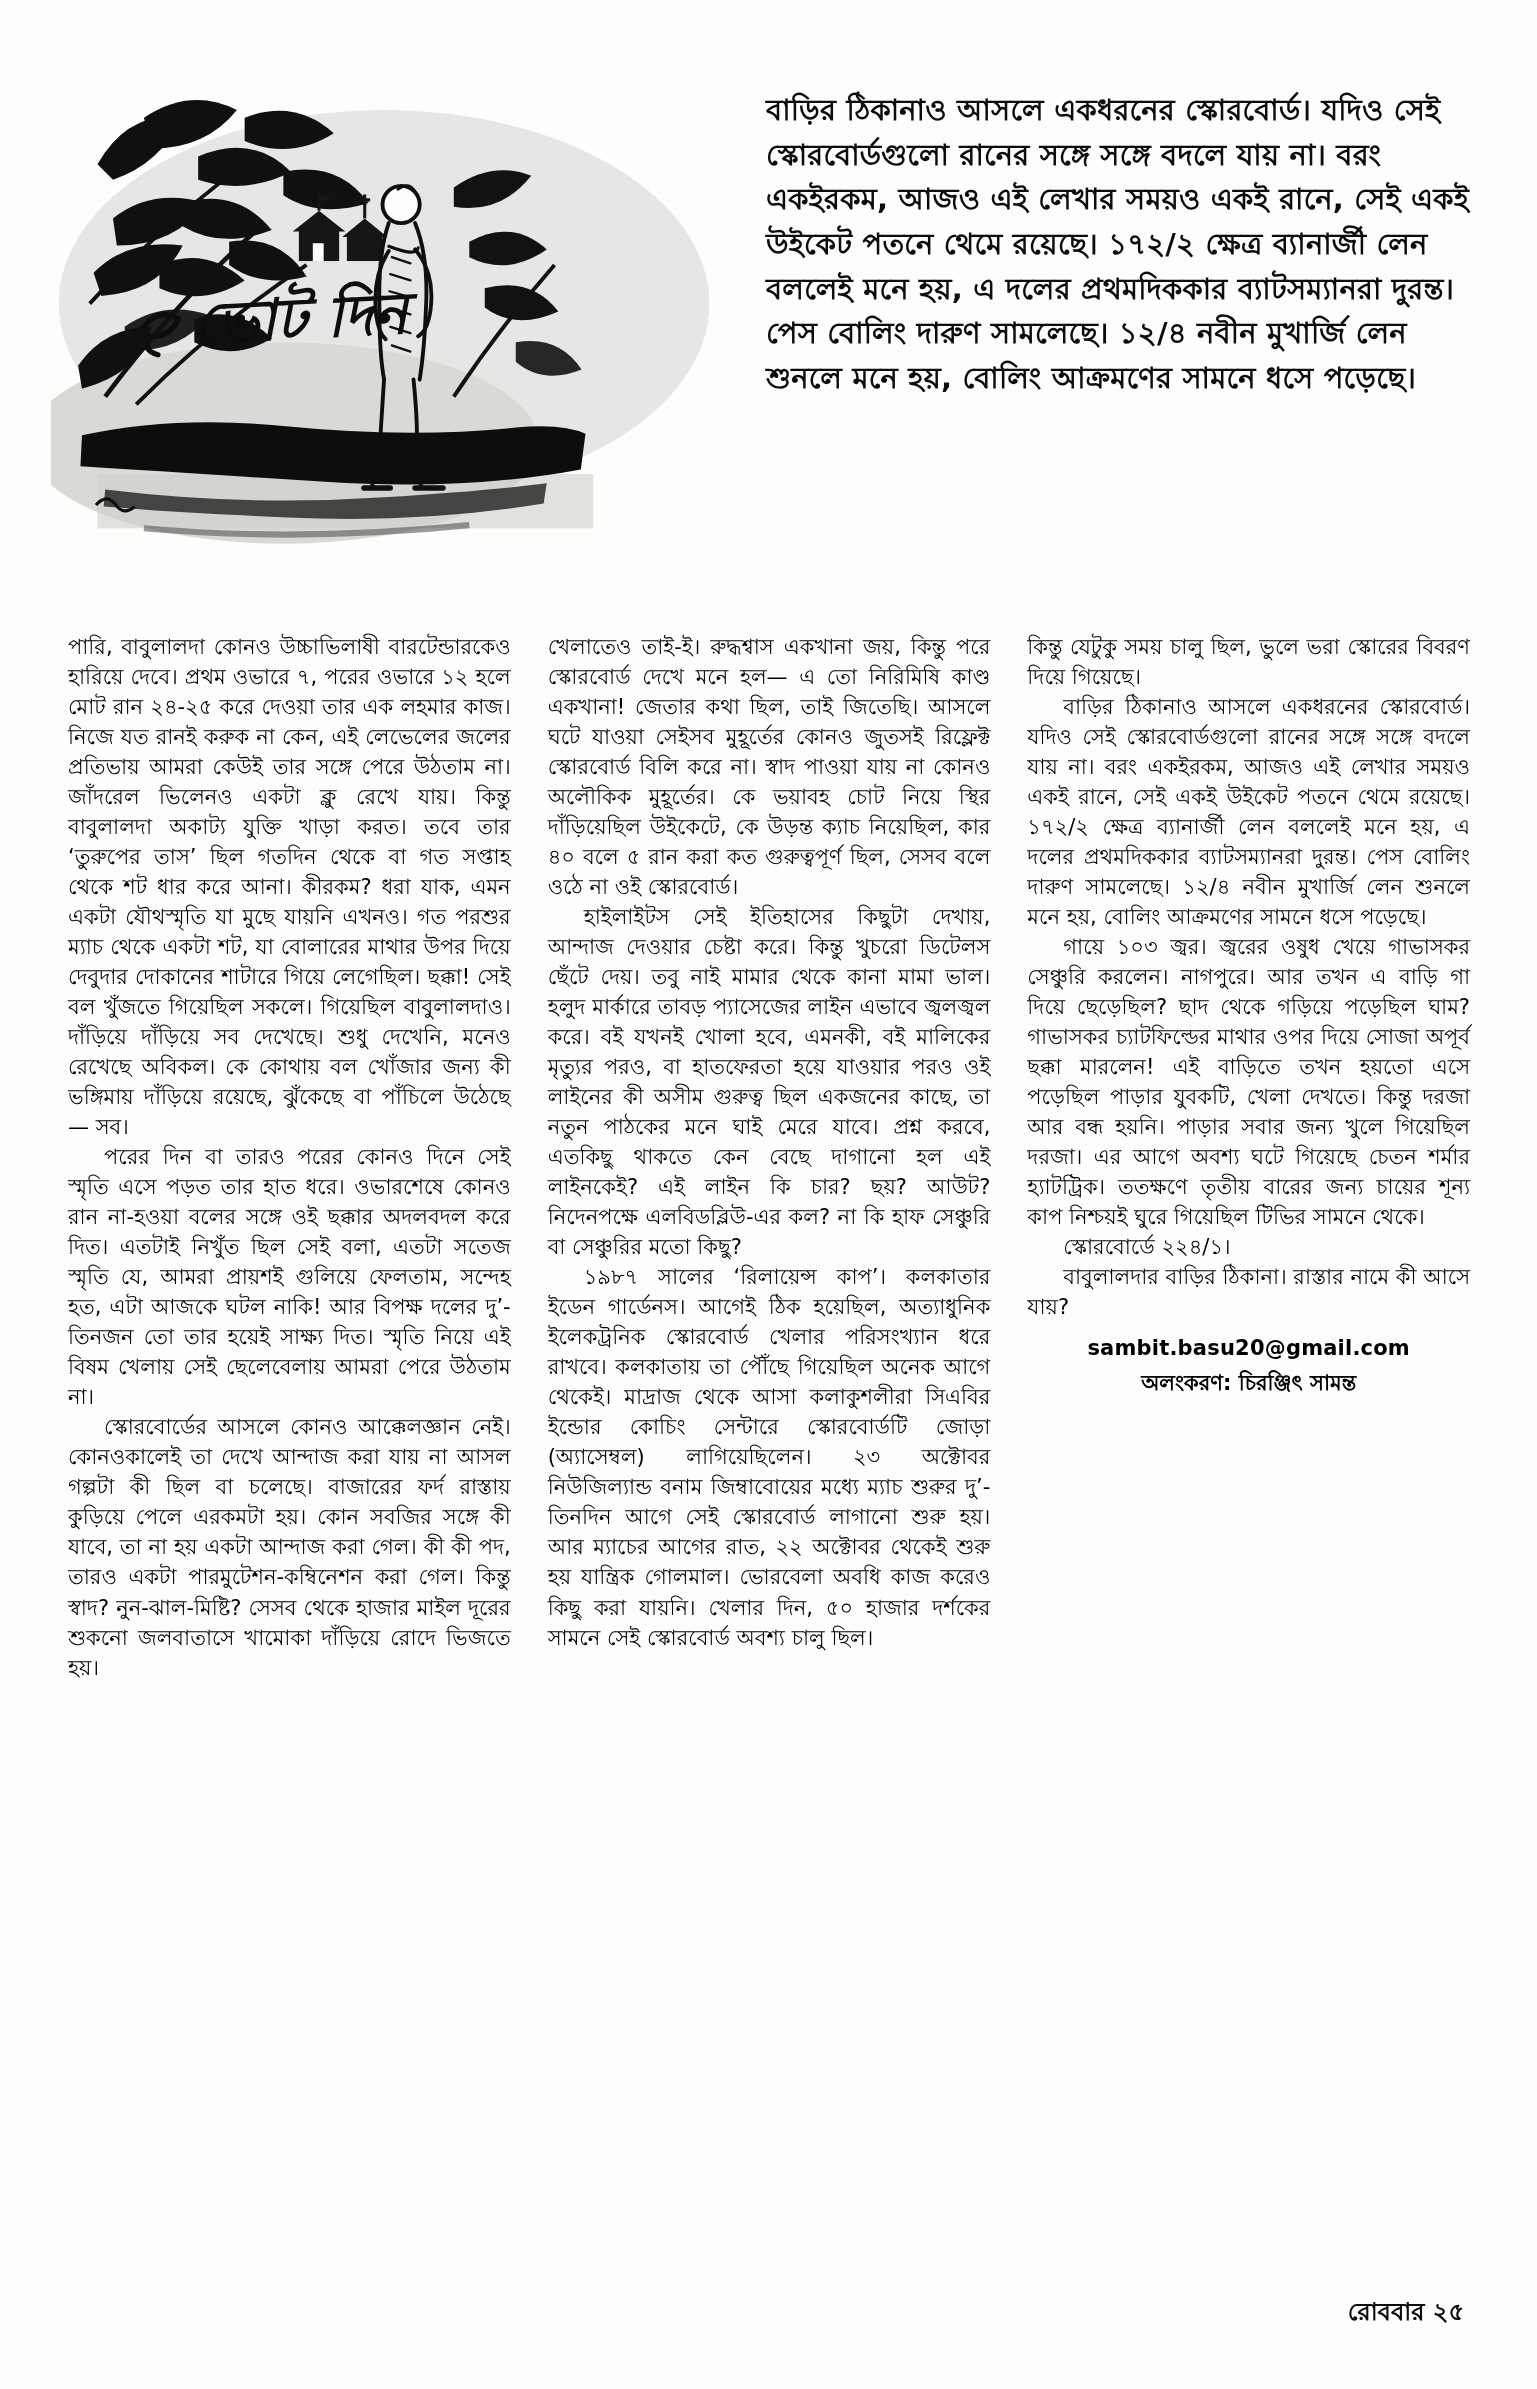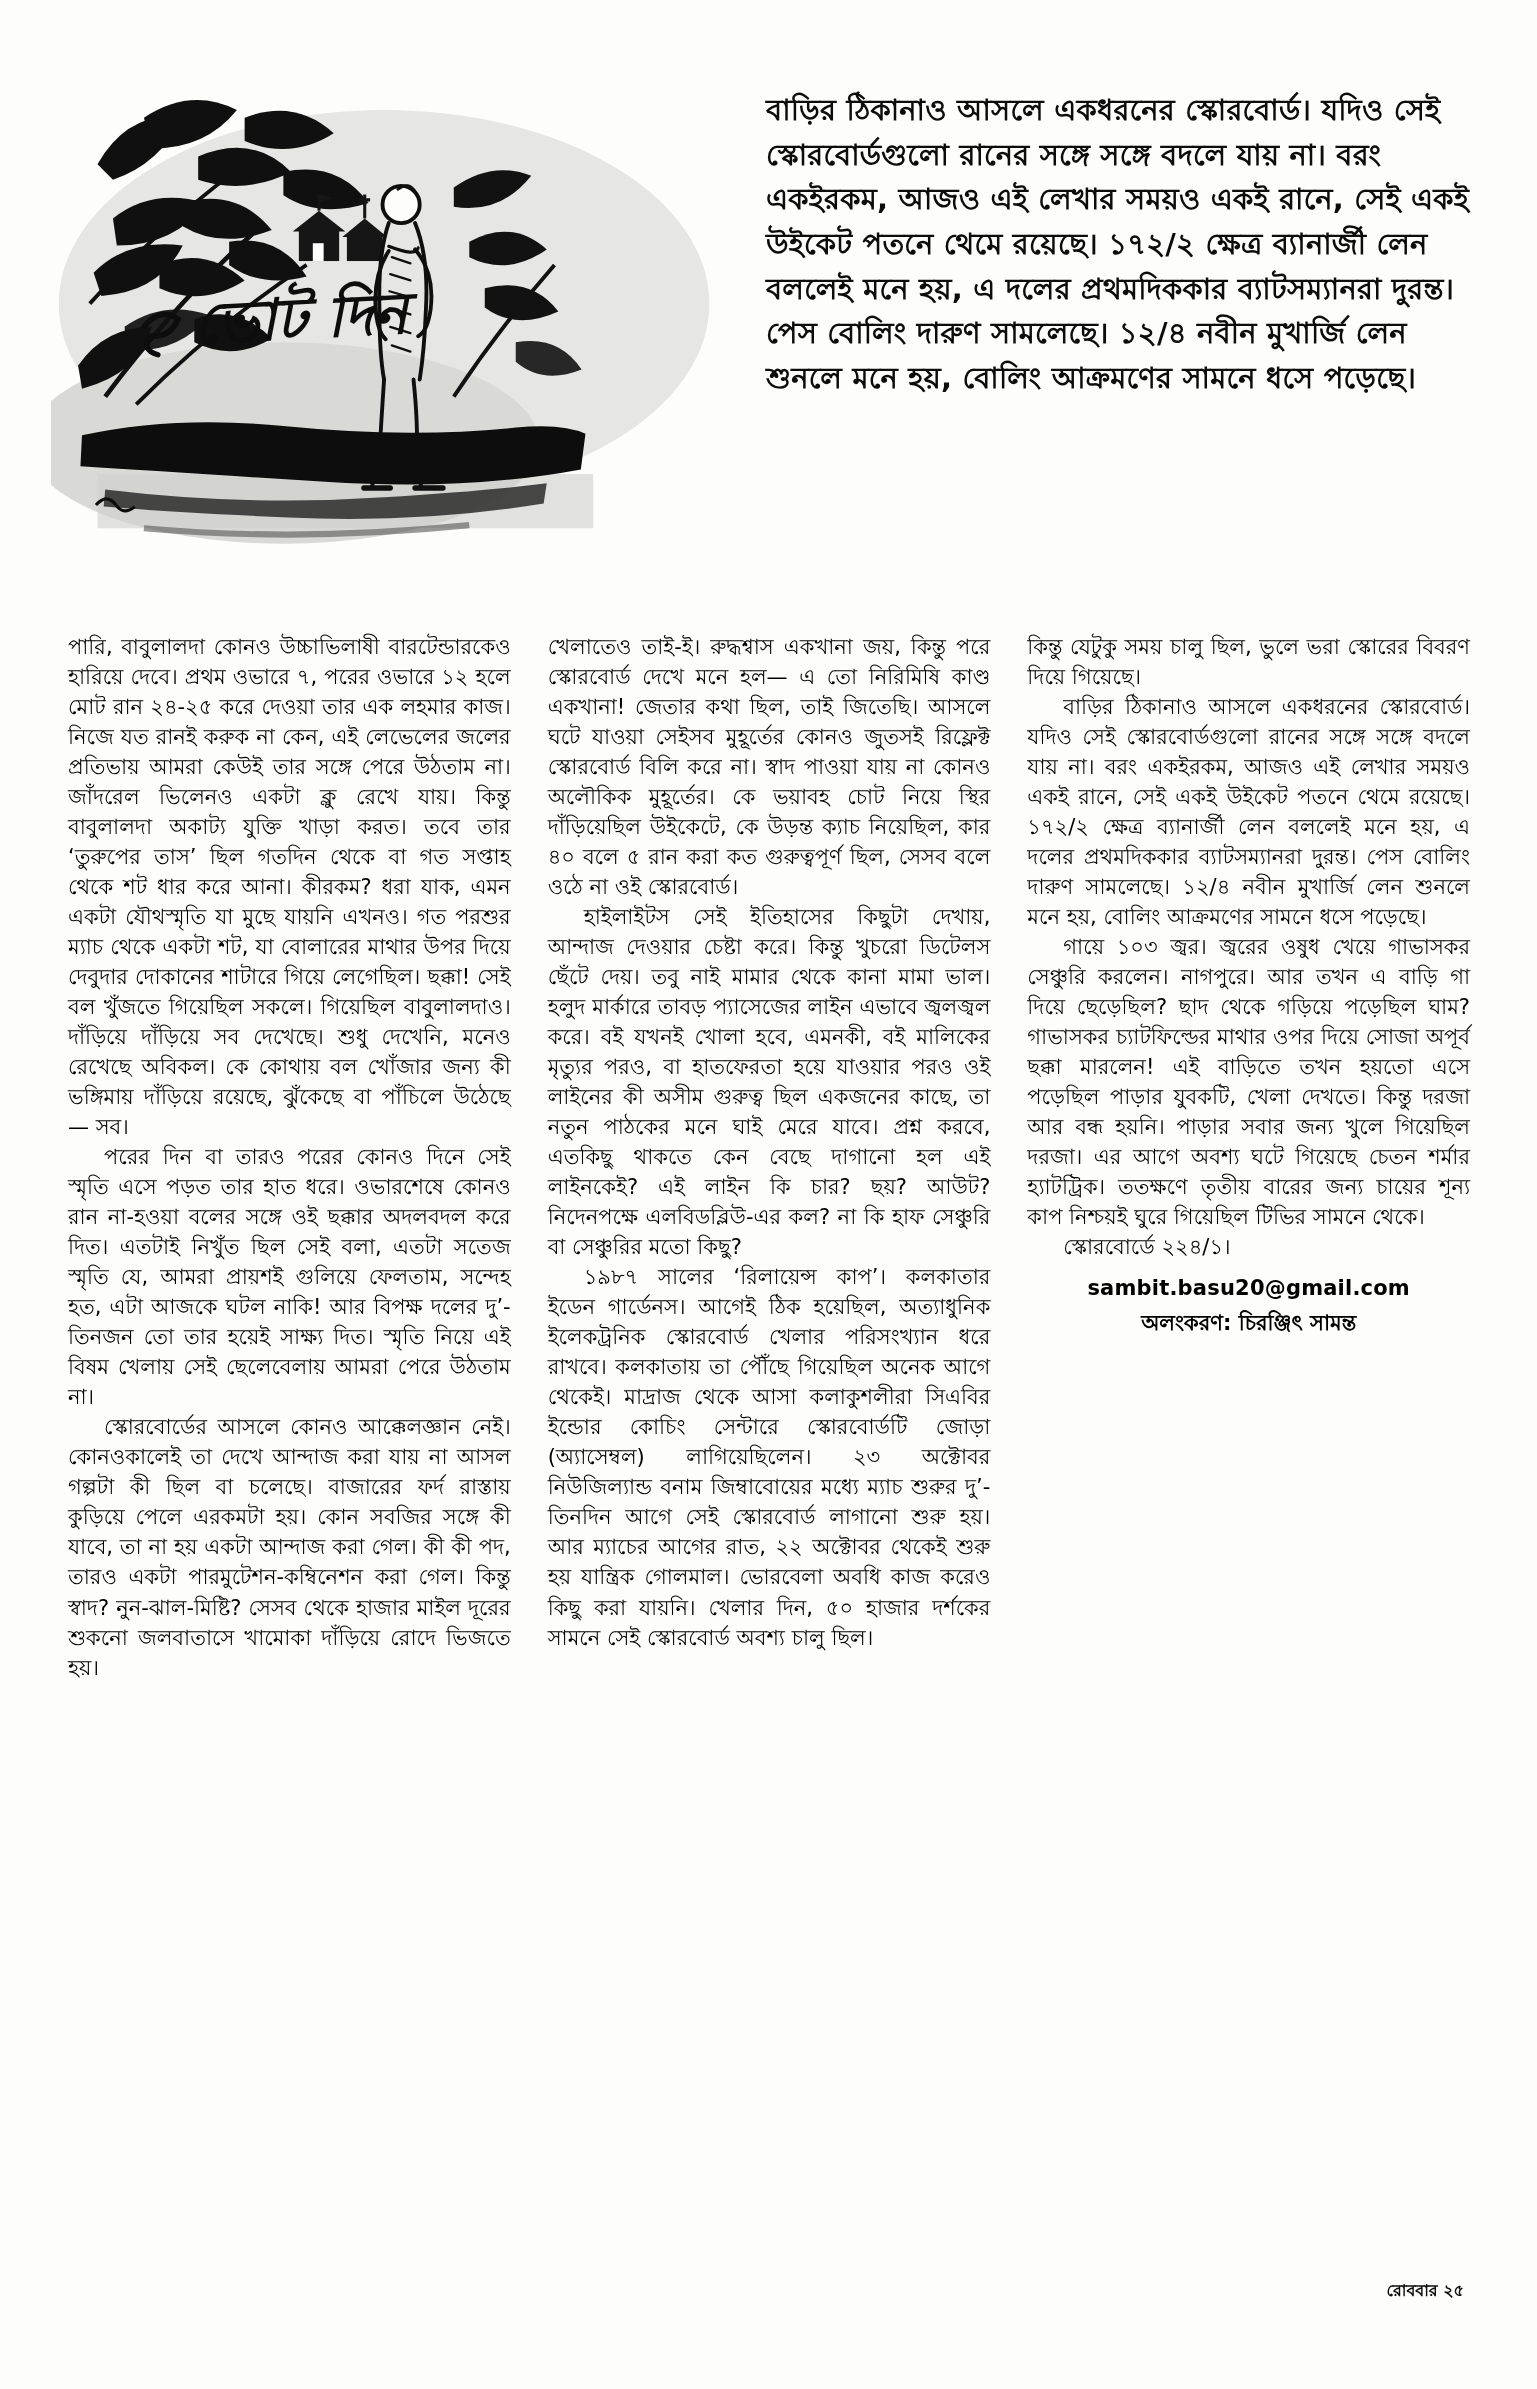--- a/index.html
+++ b/index.html
@@ -60,22 +60,22 @@
     letter-spacing:0.2px;
   }
   .byline .credit{
     margin-top:4.7px;
     font-weight:700;
     font-size:21px;
   }
   .page-num{
     position:absolute;
     right:74px;
-    bottom:84px;
-    font-size:16px;
+    bottom:56px;
+    font-size:24px;
     font-weight:700;
     color:#0c0c0c;
   }
   
   .ill-caption{
     font-weight:700;
     font-style:italic;
   }
 </style>
 </head>
@@ -180,20 +180,21 @@
       <p>খেলাতেও তাই-ই। রুদ্ধশ্বাস একখানা জয়, কিন্তু পরে স্কোরবোর্ড দেখে মনে হল— এ তো নিরিমিষি কাণ্ড একখানা! জেতার কথা ছিল, তাই জিতেছি। আসলে ঘটে যাওয়া সেইসব মুহূর্তের কোনও জুতসই রিফ্লেক্ট স্কোরবোর্ড বিলি করে না। স্বাদ পাওয়া যায় না কোনও অলৌকিক মুহূর্তের। কে ভয়াবহ চোট নিয়ে স্থির দাঁড়িয়েছিল উইকেটে, কে উড়ন্ত ক্যাচ নিয়েছিল, কার ৪০ বলে ৫ রান করা কত গুরুত্বপূর্ণ ছিল, সেসব বলে ওঠে না ওই স্কোরবোর্ড।</p>
       <p>হাইলাইটস সেই ইতিহাসের কিছুটা দেখায়, আন্দাজ দেওয়ার চেষ্টা করে। কিন্তু খুচরো ডিটেলস ছেঁটে দেয়। তবু নাই মামার থেকে কানা মামা ভাল। হলুদ মার্কারে তাবড় প্যাসেজের লাইন এভাবে জ্বলজ্বল করে। বই যখনই খোলা হবে, এমনকী, বই মালিকের মৃত্যুর পরও, বা হাতফেরতা হয়ে যাওয়ার পরও ওই লাইনের কী অসীম গুরুত্ব ছিল একজনের কাছে, তা নতুন পাঠকের মনে ঘাই মেরে যাবে। প্রশ্ন করবে, এতকিছু থাকতে কেন বেছে দাগানো হল এই লাইনকেই? এই লাইন কি চার? ছয়? আউট? নিদেনপক্ষে এলবিডব্লিউ-এর কল? না কি হাফ সেঞ্চুরি বা সেঞ্চুরির মতো কিছু?</p>
       <p>১৯৮৭ সালের ‘রিলায়েন্স কাপ’। কলকাতার ইডেন গার্ডেনস। আগেই ঠিক হয়েছিল, অত্যাধুনিক ইলেকট্রনিক স্কোরবোর্ড খেলার পরিসংখ্যান ধরে রাখবে। কলকাতায় তা পৌঁছে গিয়েছিল অনেক আগে থেকেই। মাদ্রাজ থেকে আসা কলাকুশলীরা সিএবির ইন্ডোর কোচিং সেন্টারে স্কোরবোর্ডটি জোড়া (অ্যাসেম্বল) লাগিয়েছিলেন। ২৩ অক্টোবর নিউজিল্যান্ড বনাম জিম্বাবোয়ের মধ্যে ম্যাচ শুরুর দু’-তিনদিন আগে সেই স্কোরবোর্ড লাগানো শুরু হয়। আর ম্যাচের আগের রাত, ২২ অক্টোবর থেকেই শুরু হয় যান্ত্রিক গোলমাল। ভোরবেলা অবধি কাজ করেও কিছু করা যায়নি। খেলার দিন, ৫০ হাজার দর্শকের সামনে সেই স্কোরবোর্ড অবশ্য চালু ছিল।</p>
     </div>
 
     <div class="col">
       <p>কিন্তু যেটুকু সময় চালু ছিল, ভুলে ভরা স্কোরের বিবরণ দিয়ে গিয়েছে।</p>
       <p>বাড়ির ঠিকানাও আসলে একধরনের স্কোরবোর্ড। যদিও সেই স্কোরবোর্ডগুলো রানের সঙ্গে সঙ্গে বদলে যায় না। বরং একইরকম, আজও এই লেখার সময়ও একই রানে, সেই একই উইকেট পতনে থেমে রয়েছে। ১৭২/২ ক্ষেত্র ব্যানার্জী লেন বললেই মনে হয়, এ দলের প্রথমদিককার ব্যাটসম্যানরা দুরন্ত। পেস বোলিং দারুণ সামলেছে। ১২/৪ নবীন মুখার্জি লেন শুনলে মনে হয়, বোলিং আক্রমণের সামনে ধসে পড়েছে।</p>
       <p>গায়ে ১০৩ জ্বর। জ্বরের ওষুধ খেয়ে গাভাসকর সেঞ্চুরি করলেন। নাগপুরে। আর তখন এ বাড়ি গা দিয়ে ছেড়েছিল? ছাদ থেকে গড়িয়ে পড়েছিল ঘাম? গাভাসকর চ্যাটফিল্ডের মাথার ওপর দিয়ে সোজা অপূর্ব ছক্কা মারলেন! এই বাড়িতে তখন হয়তো এসে পড়েছিল পাড়ার যুবকটি, খেলা দেখতে। কিন্তু দরজা আর বন্ধ হয়নি। পাড়ার সবার জন্য খুলে গিয়েছিল দরজা। এর আগে অবশ্য ঘটে গিয়েছে চেতন শর্মার হ্যাটট্রিক। ততক্ষণে তৃতীয় বারের জন্য চায়ের শূন্য কাপ নিশ্চয়ই ঘুরে গিয়েছিল টিভির সামনে থেকে।</p>
       <p>স্কোরবোর্ডে ২২৪/১।</p>
+      <p>বাবুলালদার বাড়ির ঠিকানা। রাস্তার নামে কী আসে যায়?</p>
 
       <div class="byline">
         <div class="email">sambit.basu20@gmail.com</div>
         <div class="credit">অলংকরণ: চিরঞ্জিৎ সামন্ত</div>
       </div>
     </div>
 
   </div>
 
   <div class="page-num">রোববার ২৫</div>

